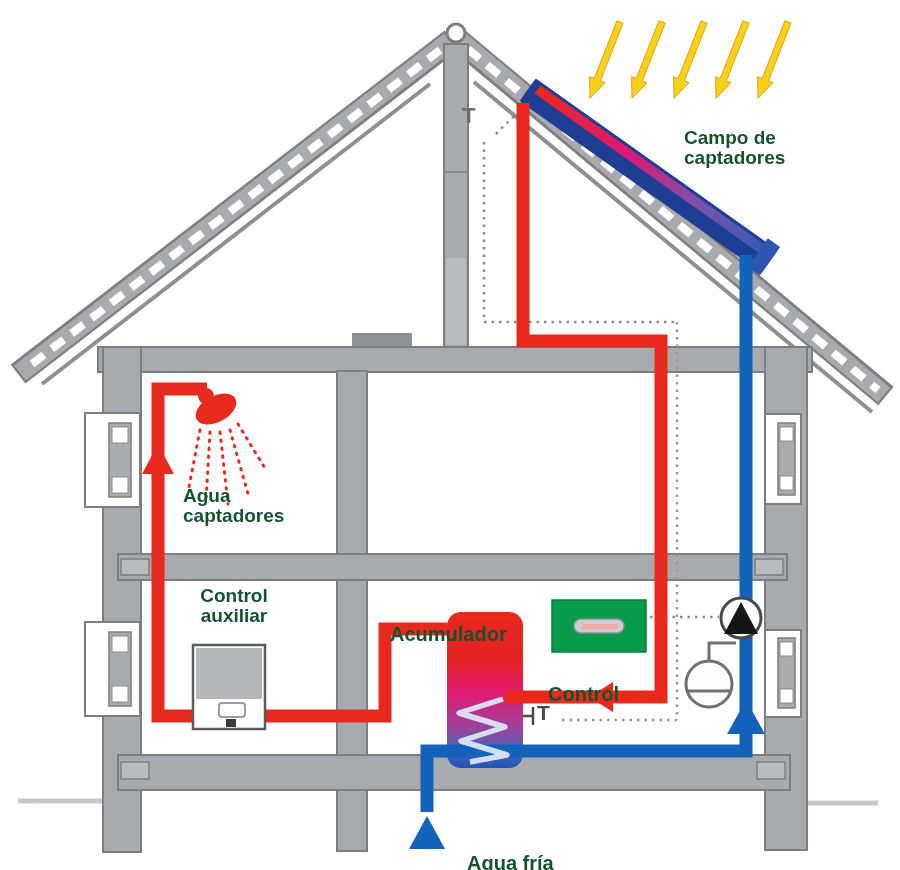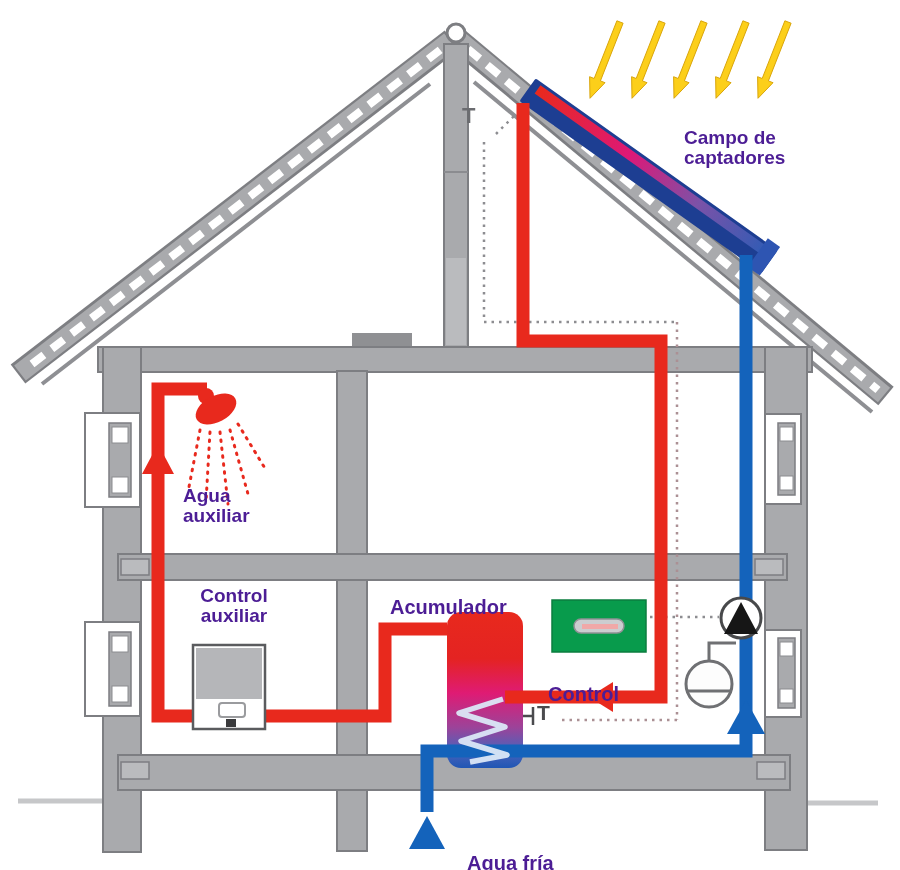--- a/index.html
+++ b/index.html
@@ -1,19 +1,19 @@
 <!DOCTYPE html>
 <html><head>
 <meta charset="utf-8">
 <style>
   html,body{margin:0;padding:0;background:#ffffff;}
   #stage{position:relative;width:900px;height:870px;background:#ffffff;overflow:hidden;
          font-family:"Liberation Sans", sans-serif;}
   #stage svg{position:absolute;left:0;top:0;}
-  .lbl{position:absolute;color:#4c1d95;font-weight:bold;white-space:pre-line;
+  .lbl{position:absolute;color:#14532d;font-weight:bold;white-space:pre-line;
        line-height:1.06;letter-spacing:0px;}
   .lbl-big{font-size:20px;}
   .lbl-mid{font-size:19px;}
   .lbl-T{font-size:22px;color:#6b6c70;}
 </style>
 </head>
 <body>
 
 <div id="stage">
 <svg width="900" height="870" viewBox="0 0 900 870">
@@ -180,21 +180,21 @@
     <use href="#sunray" x="662" y="22"></use>
     <use href="#sunray" x="704" y="22"></use>
     <use href="#sunray" x="746" y="22"></use>
     <use href="#sunray" x="788" y="22"></use>
   </g>
 </svg>
 
 <div class="lbl lbl-mid" style="left:684px;top:128px;">Campo de
 captadores</div>
 <div class="lbl lbl-mid" style="left:183px;top:486px;">Agua
-auxiliar</div>
+captadores</div>
 <div class="lbl lbl-mid" style="left:186px;top:586px;width:96px;text-align:center;">Control
 auxiliar</div>
-<div class="lbl lbl-big" style="left:390px;top:597px;">Acumulador</div>
+<div class="lbl lbl-big" style="left:390px;top:624px;">Acumulador</div>
 <div class="lbl lbl-big" style="left:548px;top:684px;">Control</div>
 <div class="lbl lbl-big" style="left:467px;top:821px;margin-top:32px;">Agua fría</div>
 <div class="lbl lbl-T" style="left:462px;top:104px;">T</div>
 <div class="lbl lbl-T" style="left:537px;top:702px;color:#4b4b4e;font-size:21px;">T</div>
 </div>
 
 </body></html>

